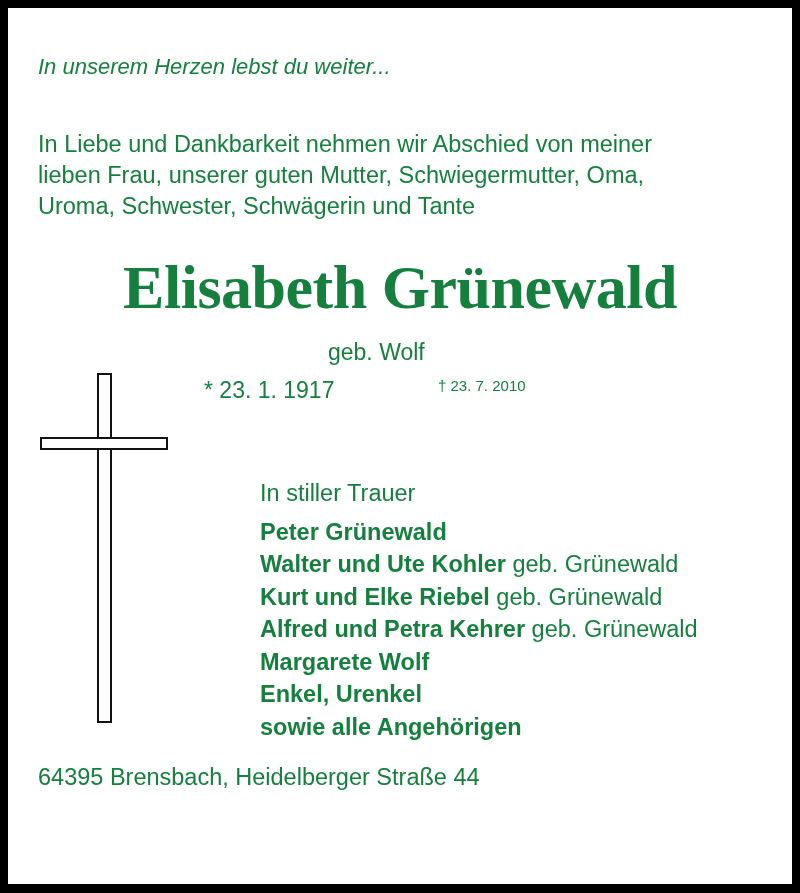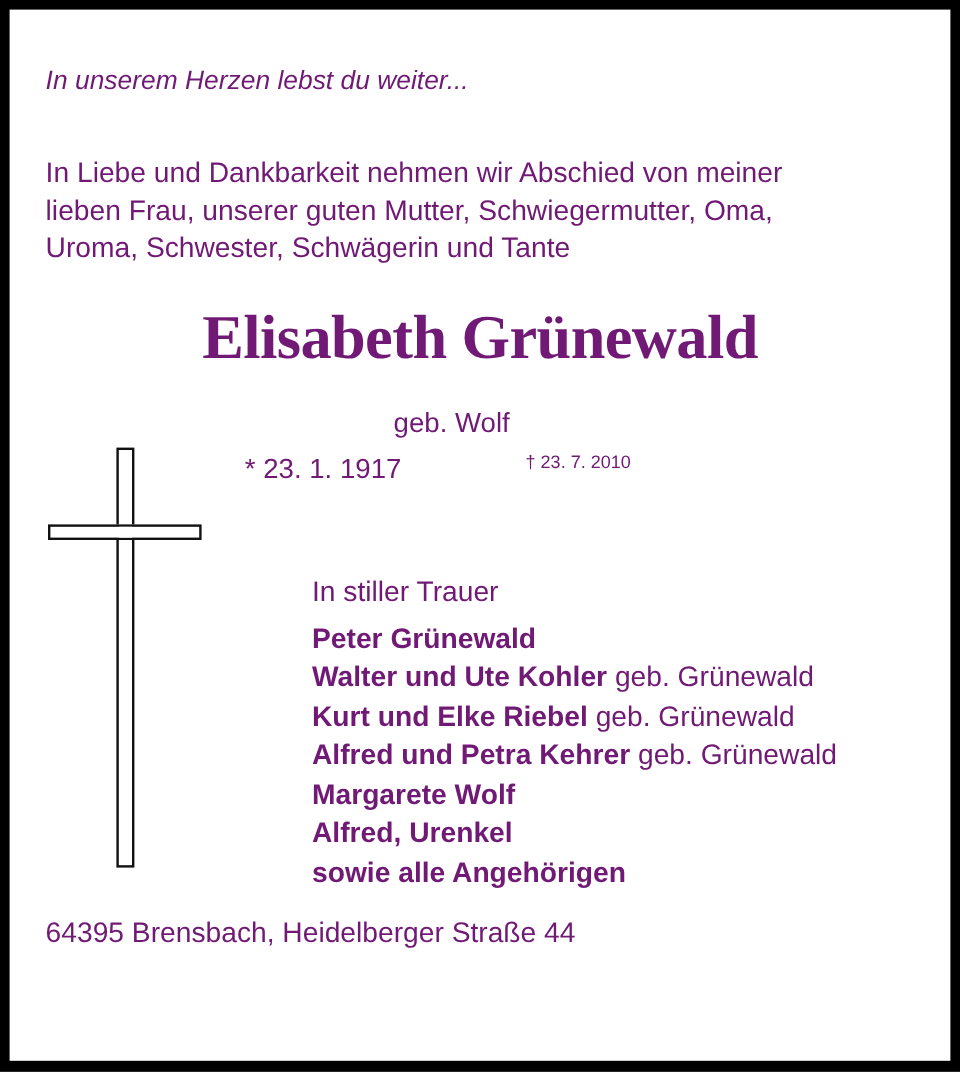--- a/index.html
+++ b/index.html
@@ -1,28 +1,28 @@
 <!DOCTYPE html>
 <html><head>
   <meta charset="utf-8">
   <style>
     html, body { margin: 0; padding: 0; background: #000; }
     body { width: 800px; height: 893px; position: relative; overflow: hidden; }
     .card {
       position: absolute; left: 8px; top: 8px; width: 784px; height: 876px;
-      background: #fff; color: #701a75;
+      background: #fff; color: #15803d;
       font-family: "Liberation Sans", sans-serif;
     }
     .abs { position: absolute; white-space: nowrap; }
     .motto { left: 30px; top: 46px; font-size: 22px; font-style: italic; }
     .intro { left: 30px; top: 121px; font-size: 23.5px; line-height: 31px; white-space: normal; width: 740px; }
     .intro span { display: block; white-space: nowrap; }
     .name {
       left: 0; width: 784px; top: 244px; text-align: center;
-      font-family: "Liberation Serif", serif; font-weight: bold; font-size: 52px; letter-spacing: -0.5px;
+      font-family: "Liberation Serif", serif; font-weight: bold; font-size: 62px; letter-spacing: -0.5px;
     }
     .nee { left: 320px; top: 331px; font-size: 23px; }
     .born { left: 196px; top: 369px; font-size: 23px; }
     .died { left: 430px; top: 369px; font-size: 15px; }
     .cross-v { left: 89px; top: 365px; width: 11px; height: 346px; border: 2px solid #111; background: #fff; }
     .cross-h { left: 32px; top: 429px; width: 124px; height: 9px; border: 2px solid #111; background: #fff; }
     .cross-mask { left: 91px; top: 431px; width: 11px; height: 9px; background: #fff; }
     .mourners { left: 252px; top: 469px; font-size: 23.5px; line-height: 32.5px; }
     .mourners .head { margin-bottom: 6px; }
     .mourners .line b { font-weight: bold; }
@@ -51,19 +51,19 @@
   <div class="abs cross-h"></div>
   <div class="abs cross-mask"></div>
 
   <div class="abs mourners">
     <div class="head">In stiller Trauer</div>
     <div class="line"><b>Peter Grünewald</b><span></span></div>
     <div class="line"><b>Walter und Ute Kohler</b><span> geb. Grünewald</span></div>
     <div class="line"><b>Kurt und Elke Riebel</b><span> geb. Grünewald</span></div>
     <div class="line"><b>Alfred und Petra Kehrer</b><span> geb. Grünewald</span></div>
     <div class="line"><b>Margarete Wolf</b><span></span></div>
-    <div class="line"><b>Alfred, Urenkel</b><span></span></div>
+    <div class="line"><b>Enkel, Urenkel</b><span></span></div>
     <div class="line"><b>sowie alle Angehörigen</b><span></span></div>
   </div>
 
   <div class="abs address">64395 Brensbach, Heidelberger Straße 44</div>
 
 </div>
 
 </body></html>

